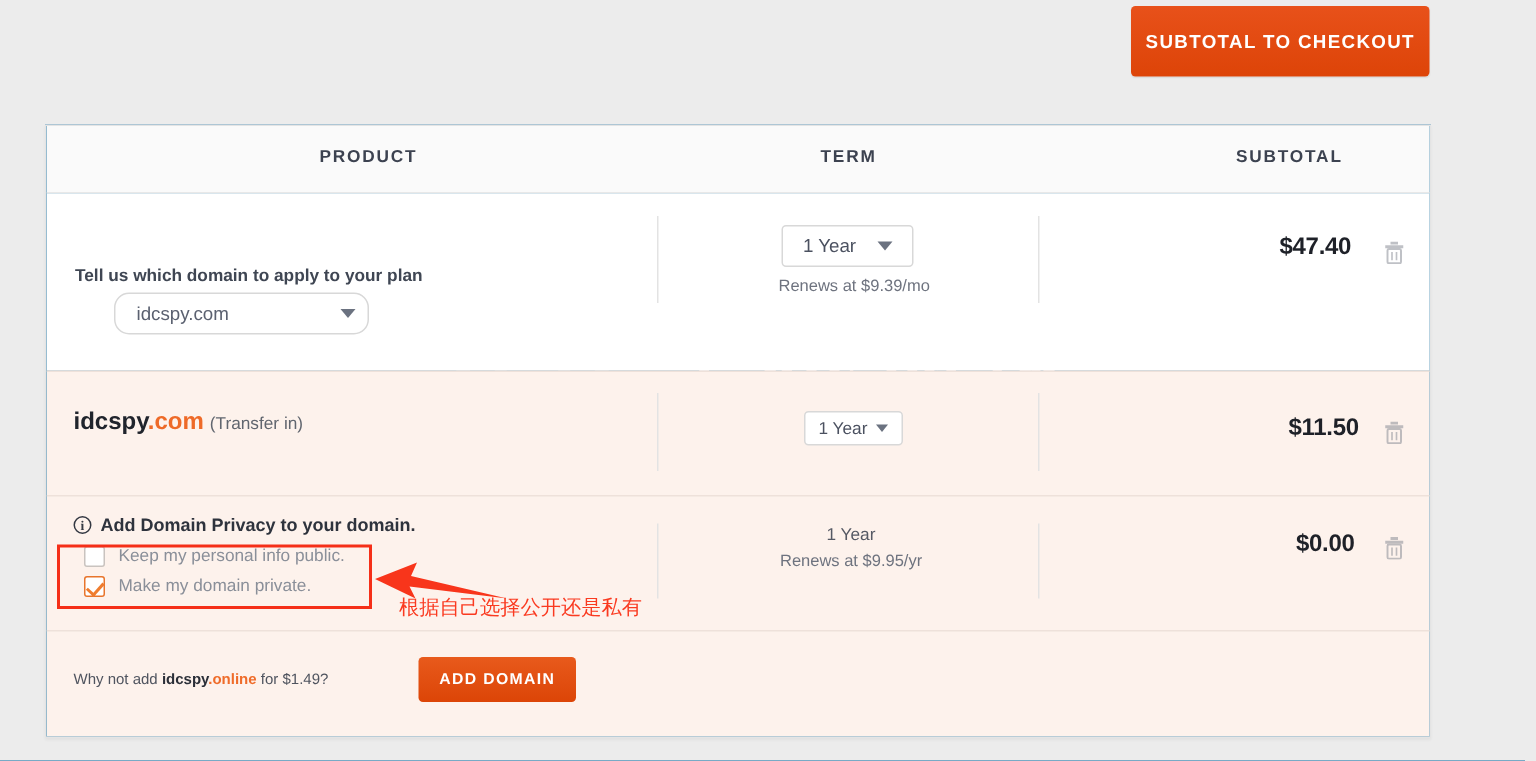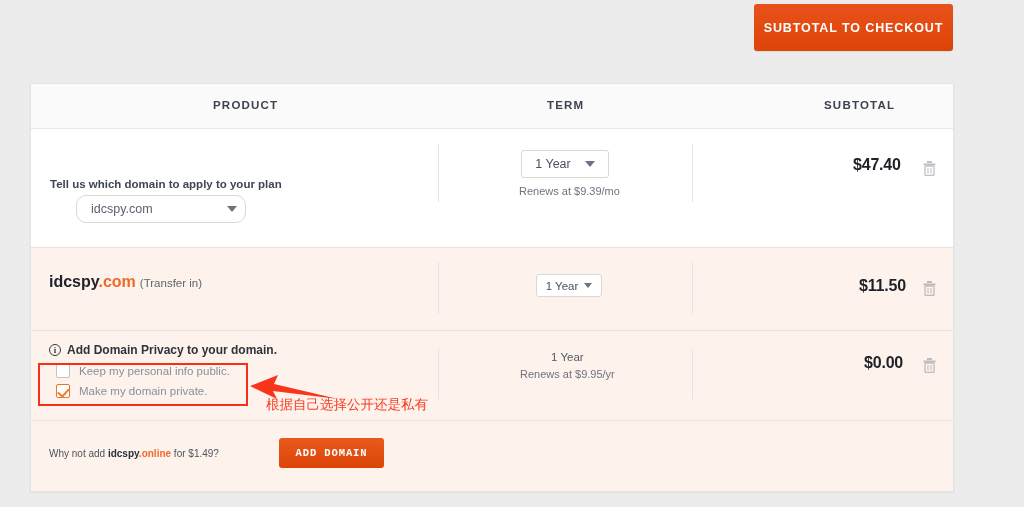--- a/index.html
+++ b/index.html
@@ -201,21 +201,21 @@
     position: absolute; left: 18px; top: 27px;
     font-size: 10px; color: #4f545f;
   }
   .why b { color: #2b2f38; }
   .why .on { color: #ef6c2a; font-weight: bold; }
   .add-domain-btn {
     position: absolute; left: 248px; top: 17px;
     width: 105px; height: 30px;
     background: linear-gradient(#e85a1c, #dc4507);
     border: none; border-radius: 3px; cursor: pointer;
-    color: #ffffff; font-family: Liberation Mono, monospace;
+    color: #ffffff; font-family: Liberation Sans, sans-serif;
     font-size: 10.5px; font-weight: bold; letter-spacing: 0.9px;
     display: flex; align-items: center; justify-content: center;
   }
 
   
   .annot { position: absolute; z-index: 9; pointer-events: none; }
   .annot-box {
     left: 38px; top: 363px; width: 210px; height: 43px;
     border: 2.5px solid #f52f18; background: transparent;
   }

